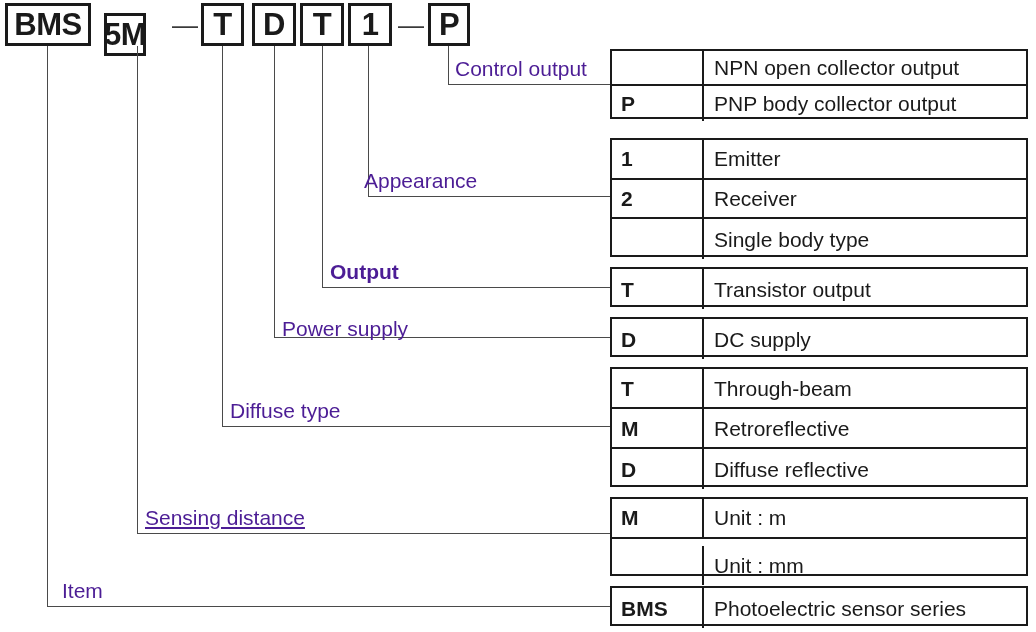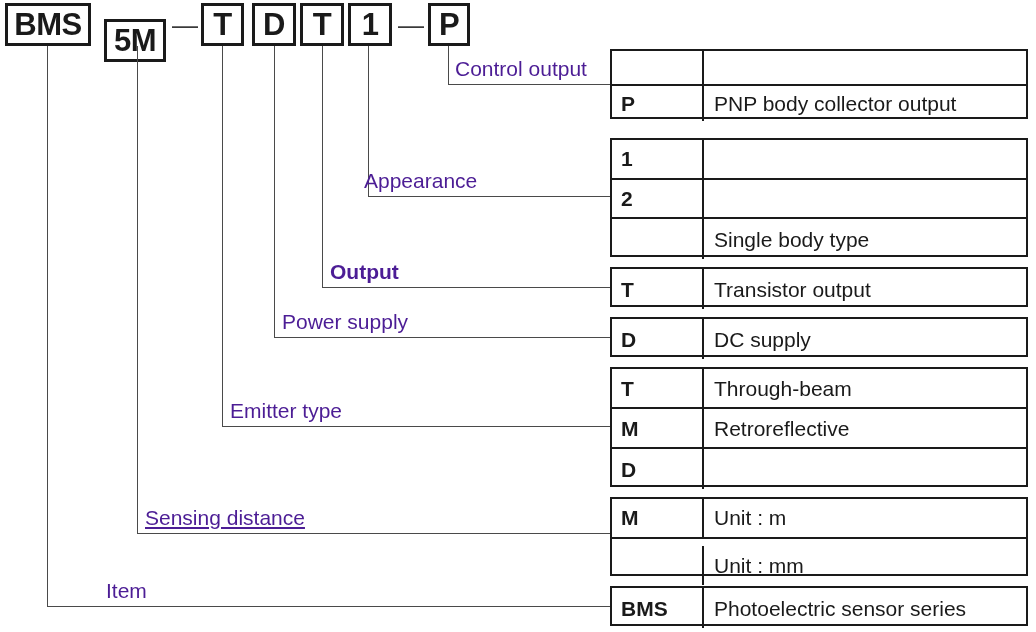--- a/index.html
+++ b/index.html
@@ -100,68 +100,71 @@
     line-height: 1;
   }
 </style>
 </head>
 <body>
 
 <div id="canvas">
 
   <div id="code-boxes">
       <div class="code-box" style="left: 5px; top: 3px; width: 86px; height: 43px;">BMS</div>
-      <div class="code-box" style="left: 104px; top: 19px; width: 62px; height: 43px;">5M</div>
+      <div class="code-box" style="left: 104px; top: 13px; width: 42px; height: 43px;">5M</div>
       <div class="code-box" style="left: 201px; top: 3px; width: 43px; height: 43px;">T</div>
       <div class="code-box" style="left: 252px; top: 3px; width: 44px; height: 43px;">D</div>
       <div class="code-box" style="left: 300px; top: 3px; width: 44px; height: 43px;">T</div>
       <div class="code-box" style="left: 348px; top: 3px; width: 44px; height: 43px;">1</div>
       <div class="code-box" style="left: 428px; top: 3px; width: 42px; height: 43px;">P</div>
       <div class="dash" style="left: 168px; top: 10px; width: 34px; height: 30px;">—</div>
       <div class="dash" style="left: 394px; top: 10px; width: 34px; height: 30px;">—</div>
     </div>
   <div id="leaders">
       <div class="lead-v" style="left: 448px; top: 46px; height: 38px;"></div>
       <div class="lead-h" style="left: 448px; top: 84px; width: 162px;"></div>
       <div class="lead-label" style="left: 455px; top: 58px;">Control output</div>
       <div class="lead-v" style="left: 368px; top: 46px; height: 150px;"></div>
       <div class="lead-h" style="left: 368px; top: 196px; width: 242px;"></div>
       <div class="lead-label" style="left: 364px; top: 170px;">Appearance</div>
       <div class="lead-v" style="left: 322px; top: 46px; height: 241px;"></div>
       <div class="lead-h" style="left: 322px; top: 287px; width: 288px;"></div>
       <div class="lead-label" style="left: 330px; top: 261px; font-weight: bold;">Output</div>
       <div class="lead-v" style="left: 274px; top: 46px; height: 291px;"></div>
       <div class="lead-h" style="left: 274px; top: 337px; width: 336px;"></div>
-      <div class="lead-label" style="left: 282px; top: 311px;">Power supply</div>
+      <div class="lead-label" style="left: 282px; top: 318px;">Power supply</div>
       <div class="lead-v" style="left: 222px; top: 46px; height: 380px;"></div>
       <div class="lead-h" style="left: 222px; top: 426px; width: 388px;"></div>
-      <div class="lead-label" style="left: 230px; top: 400px;">Emitter type</div>
+      <div class="lead-label" style="left: 230px; top: 400px;">Diffuse type</div>
       <div class="lead-v" style="left: 137px; top: 46px; height: 487px;"></div>
       <div class="lead-h" style="left: 137px; top: 533px; width: 473px;"></div>
       <div class="lead-label" style="left: 145px; top: 507px; text-decoration: underline;">Sensing distance</div>
       <div class="lead-v" style="left: 47px; top: 46px; height: 560px;"></div>
       <div class="lead-h" style="left: 47px; top: 606px; width: 563px;"></div>
-      <div class="lead-label" style="left: 62px; top: 580px; margin-left: 44px;">Item</div>
+      <div class="lead-label" style="left: 62px; top: 580px;">Item</div>
     </div>
   <div id="tables">
       <div class="tbl-group" style="left: 610px; top: 49px; width: 418px; height: 70px;">
         <div class="tbl-row" style="height: 35px;">
           <div class="cell-code"></div>
+          <div class="cell-desc">NPN open collector output</div>
         </div>
         <div class="tbl-row" style="height: 35px;">
           <div class="cell-code">P</div>
           <div class="cell-desc">PNP body collector output</div>
         </div>
       </div>
       <div class="tbl-group" style="left: 610px; top: 138px; width: 418px; height: 119px;">
         <div class="tbl-row" style="height: 39.6667px;">
           <div class="cell-code">1</div>
+          <div class="cell-desc">Emitter</div>
         </div>
         <div class="tbl-row" style="height: 39.6667px;">
           <div class="cell-code">2</div>
+          <div class="cell-desc">Receiver</div>
         </div>
         <div class="tbl-row" style="height: 39.6667px;">
           <div class="cell-code"></div>
           <div class="cell-desc">Single body type</div>
         </div>
       </div>
       <div class="tbl-group" style="left: 610px; top: 267px; width: 418px; height: 40px;">
         <div class="tbl-row" style="height: 40px;">
           <div class="cell-code">T</div>
           <div class="cell-desc">Transistor output</div>
@@ -177,20 +180,21 @@
         <div class="tbl-row" style="height: 40px;">
           <div class="cell-code">T</div>
           <div class="cell-desc">Through-beam</div>
         </div>
         <div class="tbl-row" style="height: 40px;">
           <div class="cell-code">M</div>
           <div class="cell-desc">Retroreflective</div>
         </div>
         <div class="tbl-row" style="height: 40px;">
           <div class="cell-code">D</div>
+          <div class="cell-desc">Diffuse reflective</div>
         </div>
       </div>
       <div class="tbl-group" style="left: 610px; top: 497px; width: 418px; height: 79px;">
         <div class="tbl-row" style="height: 39.5px;">
           <div class="cell-code">M</div>
           <div class="cell-desc">Unit : m</div>
         </div>
         <div class="tbl-row" style="height: 39.5px; margin-top: 7px;">
           <div class="cell-code"></div>
           <div class="cell-desc">Unit : mm</div>

